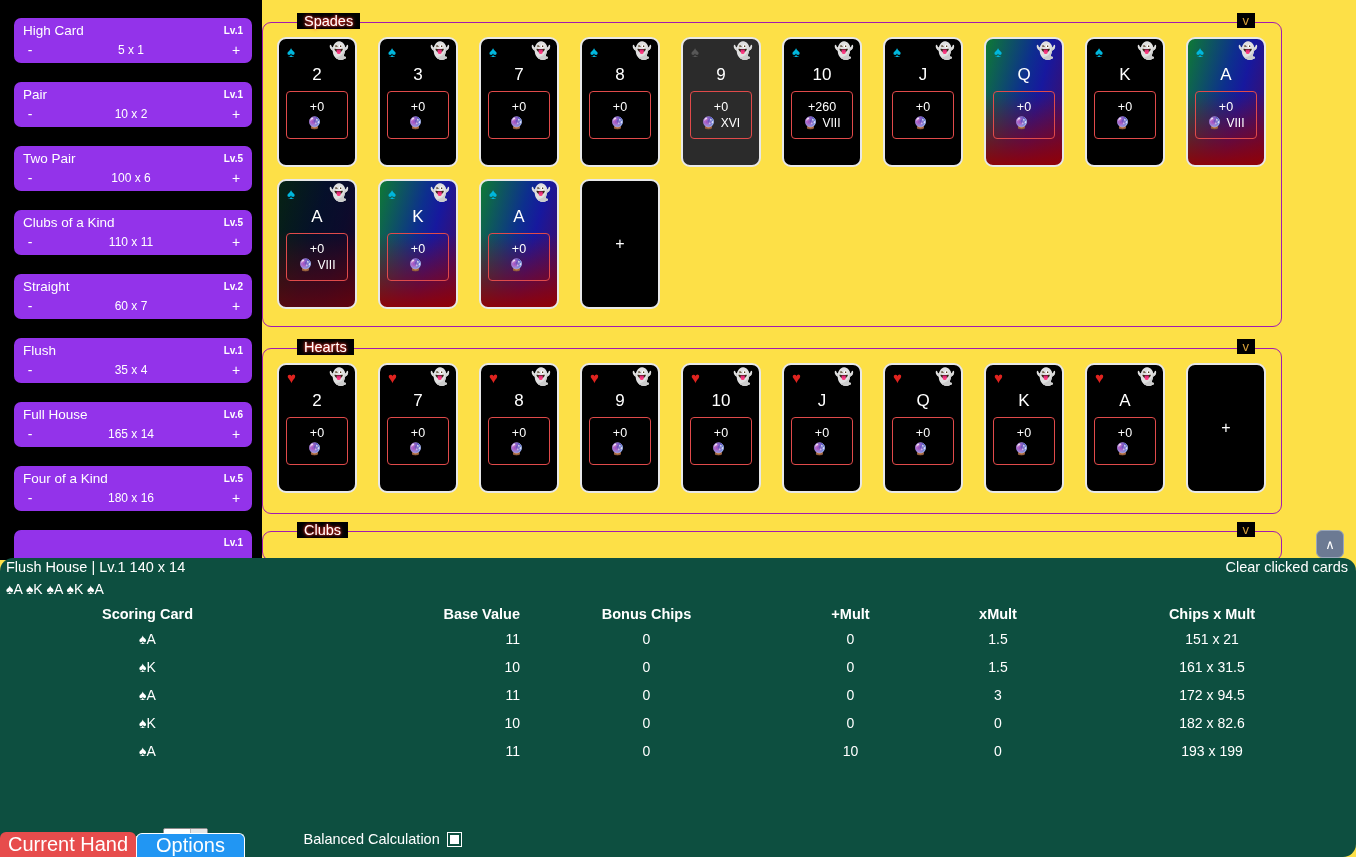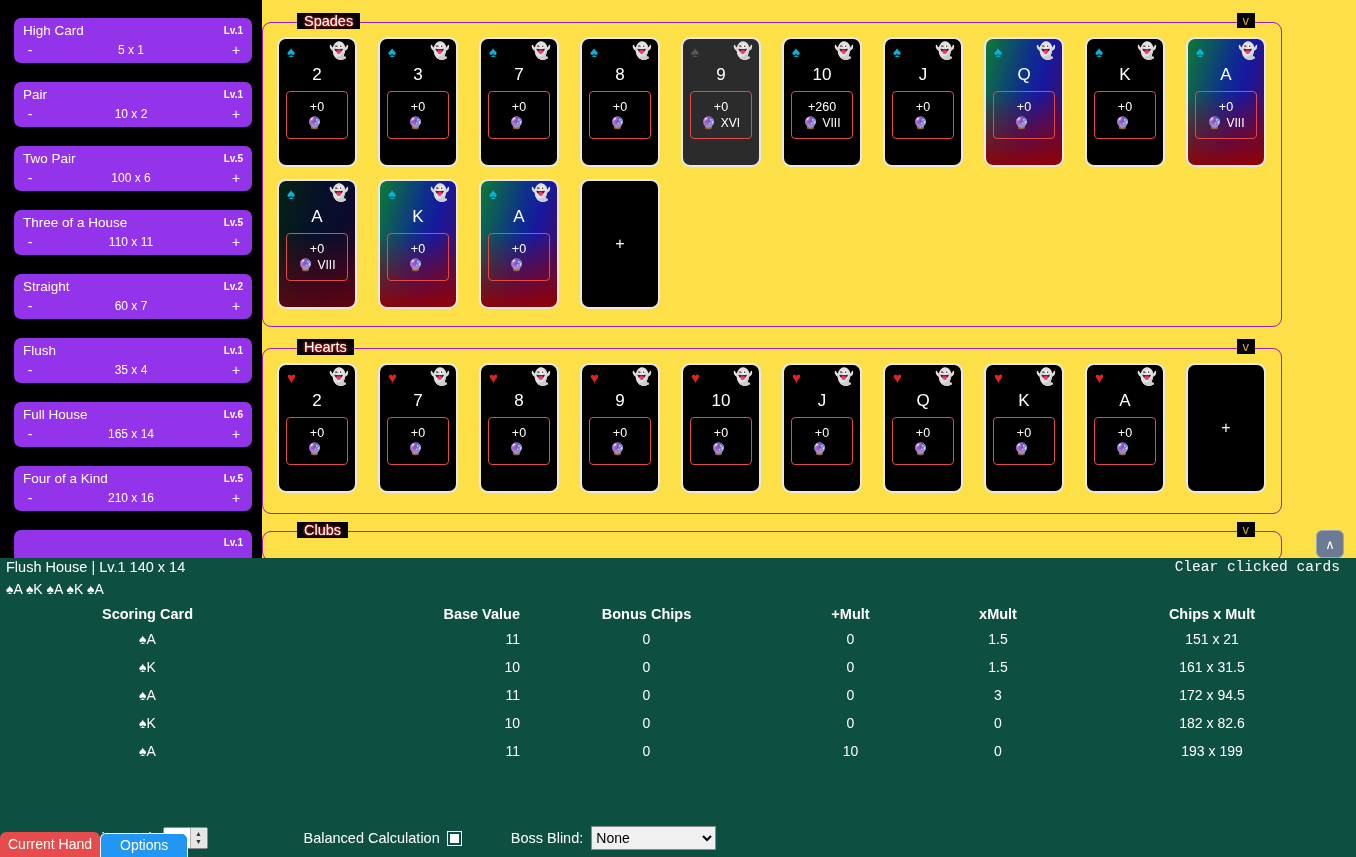--- a/index.html
+++ b/index.html
@@ -28,21 +28,21 @@
   }
   .hand-row .top { display:flex; justify-content: space-between; align-items:center; height:18px; }
   .hand-row .name { font-size: 13.5px; }
   .hand-row .lvl  { font-size: 10px; font-weight: bold; }
   .hand-row .bot  { display:flex; justify-content: space-between; align-items:center; height:20px; margin-top:1px;}
   .hand-row .minus, .hand-row .plus { font-size: 14px; width: 14px; text-align:center; cursor: pointer; }
   .hand-row .score { font-size: 12px; flex: 1; text-align:center; margin-left:-4px;}
 
   .tabs { position: absolute; left: 0; bottom: 0; display:flex; align-items:flex-end; }
   .tab {
-    font-size: 14px; padding: 4px 8px 4px 8px; border-radius: 6px 6px 0 0;
+    font-size: 20px; padding: 4px 8px 4px 8px; border-radius: 6px 6px 0 0;
     color:#fff; cursor:pointer; line-height:17px;
   }
   .tab.red  { background:#e74c4c; }
   .tab.blue { background:#2196f3; border:1px solid #fff; border-bottom:none; padding:3px 19px;}
 
   
   .group {
     position: absolute;
     border: 1px solid #a21caf;
     border-radius: 9px;
@@ -107,25 +107,25 @@
     position:absolute; right:12px; top:530px;
     width:28px; height:28px; border-radius:6px;
     background:#6c7a93; border:1px solid #9aa7bb;
     color:#fff; font-size:13px; display:flex; align-items:center; justify-content:center;
     cursor:pointer;
   }
 
   
   #bottom {
     position:absolute; left:0; top:558px; width:1356px; height:299px;
-    background:#0d4f40; color:#fff;
+    background:#0d4f40; color:#fff;border-radius:13px;
   }
   .bp-line1 { position:relative; height:22px; padding:1px 6px 0 6px; font-size:14.5px; }
   .bp-line1 .est { position:absolute; left:0; right:0; text-align:center; }
-  .bp-line1 .clear { position:absolute; right:16px; top:1px; cursor:pointer;font-family:Liberation Mono, monospace; }
+  .bp-line1 .clear { position:absolute; right:8px; top:1px; cursor:pointer; }
   .bp-line2 { padding:1px 12px 0 6px; font-size:14px; }
 
   table.score { width:100%; border-collapse:collapse; margin-top:6px; }
   table.score th { font-size:14.5px; font-weight:bold; padding:3px 0; }
   table.score td { font-size:14px; text-align:center; padding:6px 0; }
   table.score th:nth-child(1), table.score td:nth-child(1) { width:295px; }
   table.score th:nth-child(2), table.score td:nth-child(2) { width:225px;text-align:right; }
   table.score th:nth-child(3), table.score td:nth-child(3) { width:253px; }
   table.score th:nth-child(4), table.score td:nth-child(4) { width:155px; }
   table.score th:nth-child(5), table.score td:nth-child(5) { width:140px; }
@@ -192,21 +192,21 @@
           <span class="lvl">Lv.5</span>
         </div>
         <div class="bot">
           <span class="minus">-</span>
           <span class="score">100 x 6</span>
           <span class="plus">+</span>
         </div>
       </div>
       <div class="hand-row">
         <div class="top">
-          <span class="name">Three of a House</span>
+          <span class="name">Clubs of a Kind</span>
           <span class="lvl">Lv.5</span>
         </div>
         <div class="bot">
           <span class="minus">-</span>
           <span class="score">110 x 11</span>
           <span class="plus">+</span>
         </div>
       </div>
       <div class="hand-row">
         <div class="top">
@@ -241,21 +241,21 @@
           <span class="plus">+</span>
         </div>
       </div>
       <div class="hand-row">
         <div class="top">
           <span class="name">Four of a Kind</span>
           <span class="lvl">Lv.5</span>
         </div>
         <div class="bot">
           <span class="minus">-</span>
-          <span class="score">210 x 16</span>
+          <span class="score">180 x 16</span>
           <span class="plus">+</span>
         </div>
       </div>
       <div class="hand-row">
         <div class="top">
           <span class="name"></span>
           <span class="lvl">Lv.1</span>
         </div>
         <div class="bot">
           <span class="minus"></span>
@@ -628,23 +628,19 @@
           <span class="arrows">
             <span>▲</span>
             <span>▼</span>
           </span>
         </span>
       </div>
       <div class="f-item f-balanced">
         <span>Balanced Calculation</span>
         <span class="checkbox"></span>
       </div>
-      <div class="f-item f-boss">
-        <span>Boss Blind:</span>
-        <select class="boss"><option>None</option></select>
-      </div>
     </div>
   </div>
 <div class="tabs" style="position: absolute; left: 0px; top: 533px;">
       <div class="tab red">Current Hand</div>
       <div class="tab blue">Options</div>
     </div>
   </div>
 
 </body></html>

